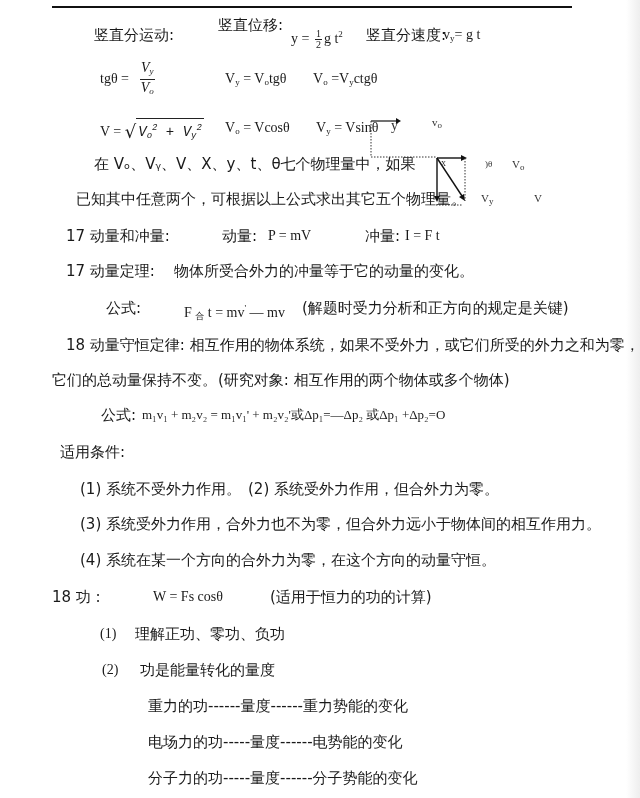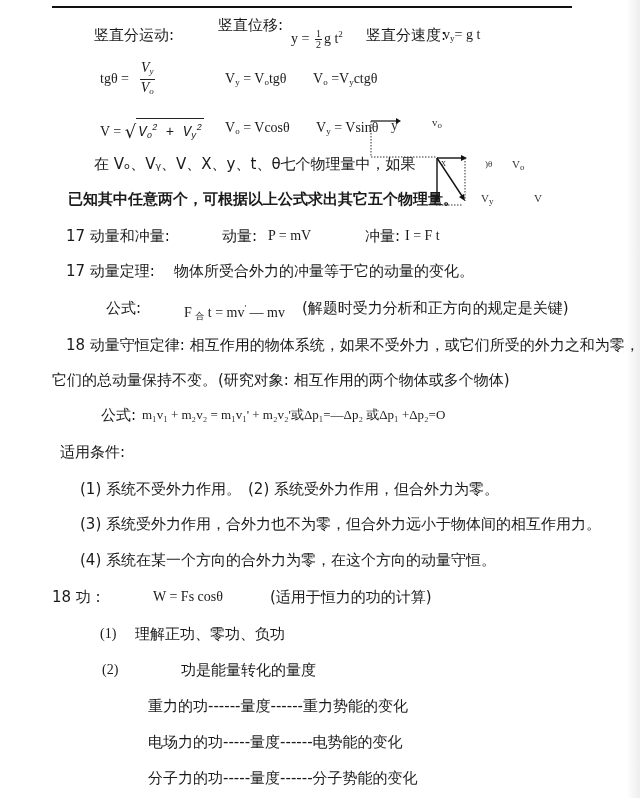--- a/index.html
+++ b/index.html
@@ -139,21 +139,21 @@
 </svg>
 <div class="small-label" style="left:391px; top:118px; font-size:14px;">y</div>
 <div class="small-label" style="left:432px; top:116px;"><span>v</span><span class="sub">o</span></div>
 <div class="small-label" style="left:441px; top:157px; font-size:10px;">x</div>
 <div class="small-label" style="left:485px; top:159px; font-size:9px;">)θ</div>
 <div class="small-label" style="left:512px; top:158px;"><span>V</span><span class="sub">o</span></div>
 <div class="small-label" style="left:481px; top:192px;"><span>V</span><span class="sub">y</span></div>
 <div class="small-label" style="left:534px; top:192px;">V</div>
 
 <div class="line" style="left:94px; top:155px;">在 Vₒ、Vᵧ、V、X、y、t、θ七个物理量中，如果</div>
-<div class="line" style="left:68px; top:190px;font-weight:bold;">已知其中任意两个，可根据以上公式求出其它五个物理量。</div>
+<div class="line" style="left:76px; top:190px;">已知其中任意两个，可根据以上公式求出其它五个物理量。</div>
 
 <div class="line" style="left:66px; top:227px;">17 动量和冲量:</div>
 <div class="line" style="left:222px; top:227px;">动量:</div>
 <div class="line serif" style="left:268px; top:227px;">P = mV</div>
 <div class="line" style="left:365px; top:227px;text-align:right;">冲量:</div>
 <div class="line serif" style="left:405px; top:227px;">I = F t</div>
 
 <div class="line" style="left:66px; top:262px;">17 动量定理:</div>
 <div class="line" style="left:174px; top:262px;">物体所受合外力的冲量等于它的动量的变化。</div>
 <div class="line" style="left:106px; top:299px;">公式:</div>
@@ -175,17 +175,17 @@
 <div class="line" style="left:80px; top:515px;">(3) 系统受外力作用，合外力也不为零，但合外力远小于物体间的相互作用力。</div>
 <div class="line" style="left:80px; top:551px;">(4) 系统在某一个方向的合外力为零，在这个方向的动量守恒。</div>
 
 <div class="line" style="left:52px; top:588px;">18 功 :</div>
 <div class="line serif" style="left:153px; top:588px;">W = Fs cosθ</div>
 <div class="line" style="left:270px; top:588px;">(适用于恒力的功的计算)</div>
 
 <div class="line serif" style="left:100px; top:625px;">(1)</div>
 <div class="line" style="left:135px; top:625px;">理解正功、零功、负功</div>
 <div class="line serif" style="left:102px; top:661px;">(2)</div>
-<div class="line" style="left:140px; top:661px;margin-left:41px;">功是能量转化的量度</div>
+<div class="line" style="left:140px; top:661px;">功是能量转化的量度</div>
 
 <div class="line" style="left:148px; top:697px;">重力的功------量度------重力势能的变化</div>
 <div class="line" style="left:148px; top:733px;">电场力的功-----量度------电势能的变化</div>
 <div class="line" style="left:148px; top:769px;">分子力的功-----量度------分子势能的变化</div>
 
 </body></html>

